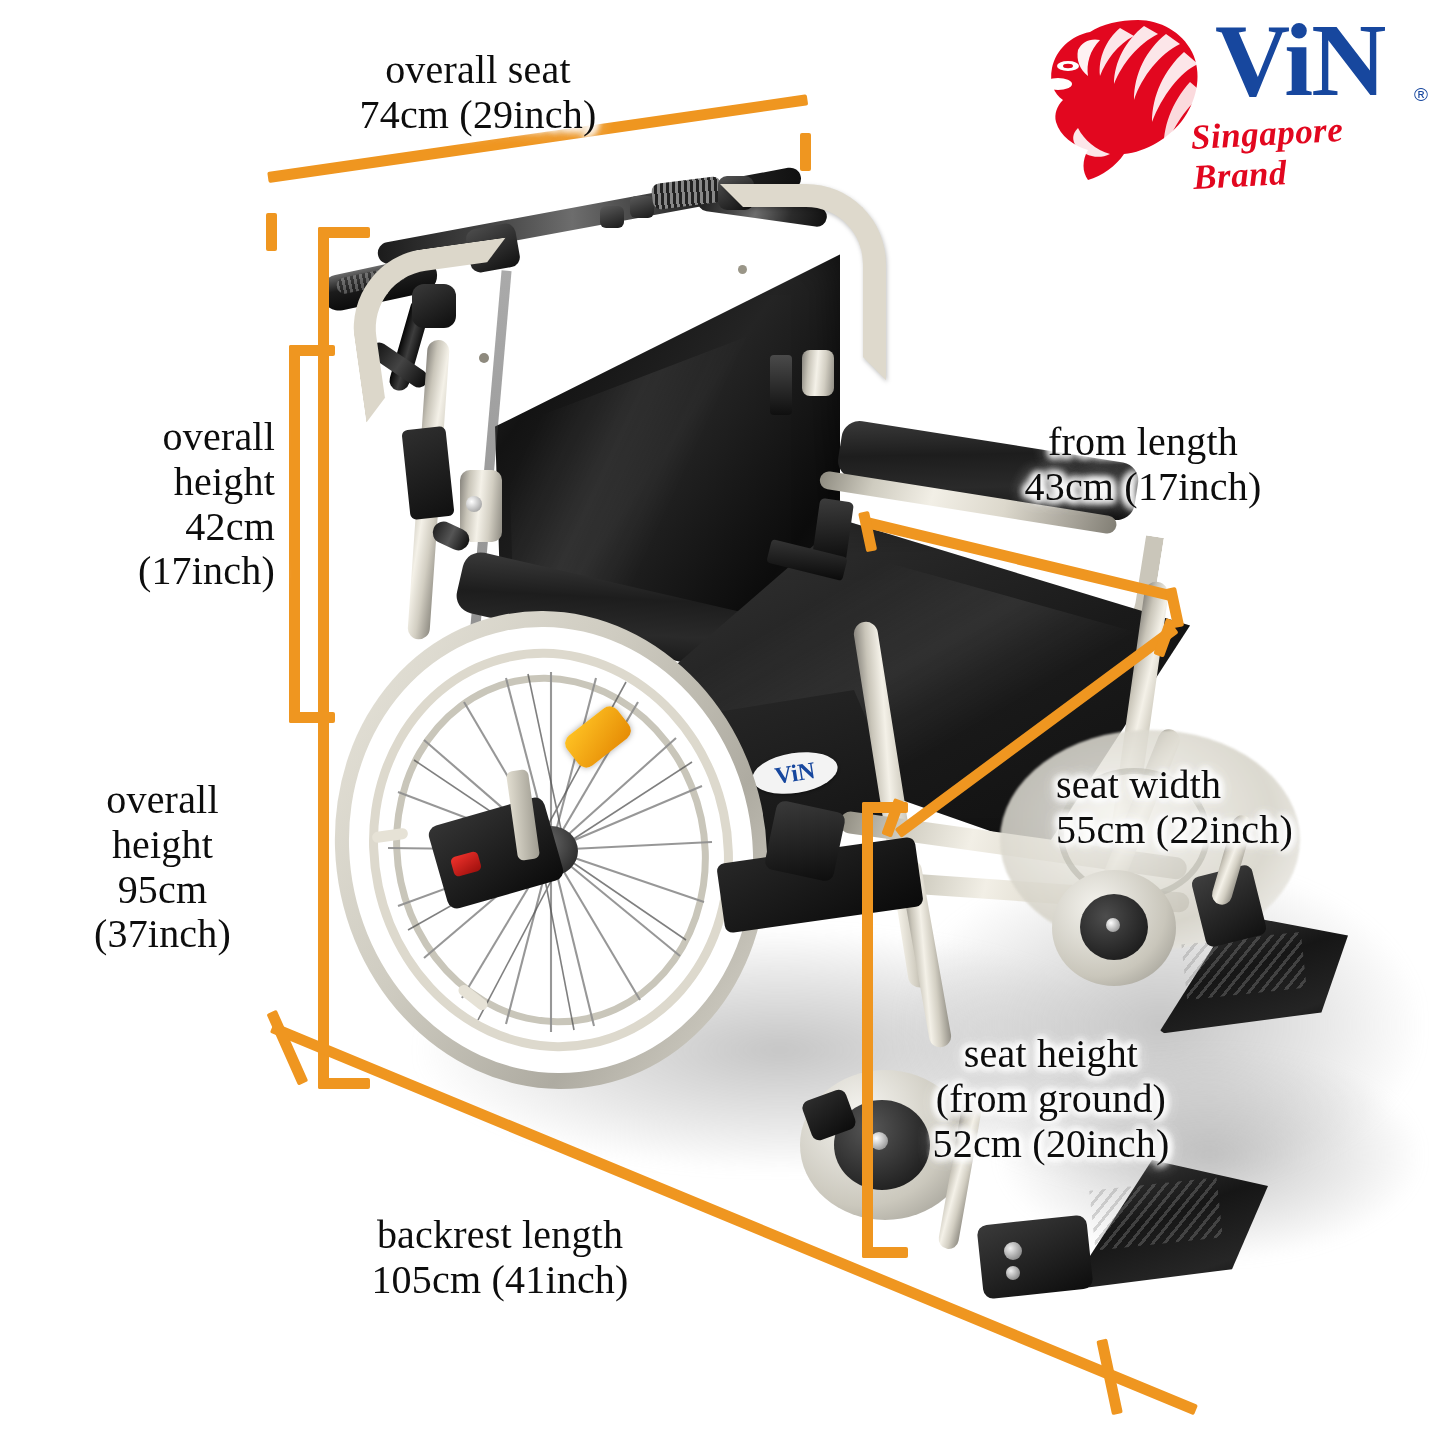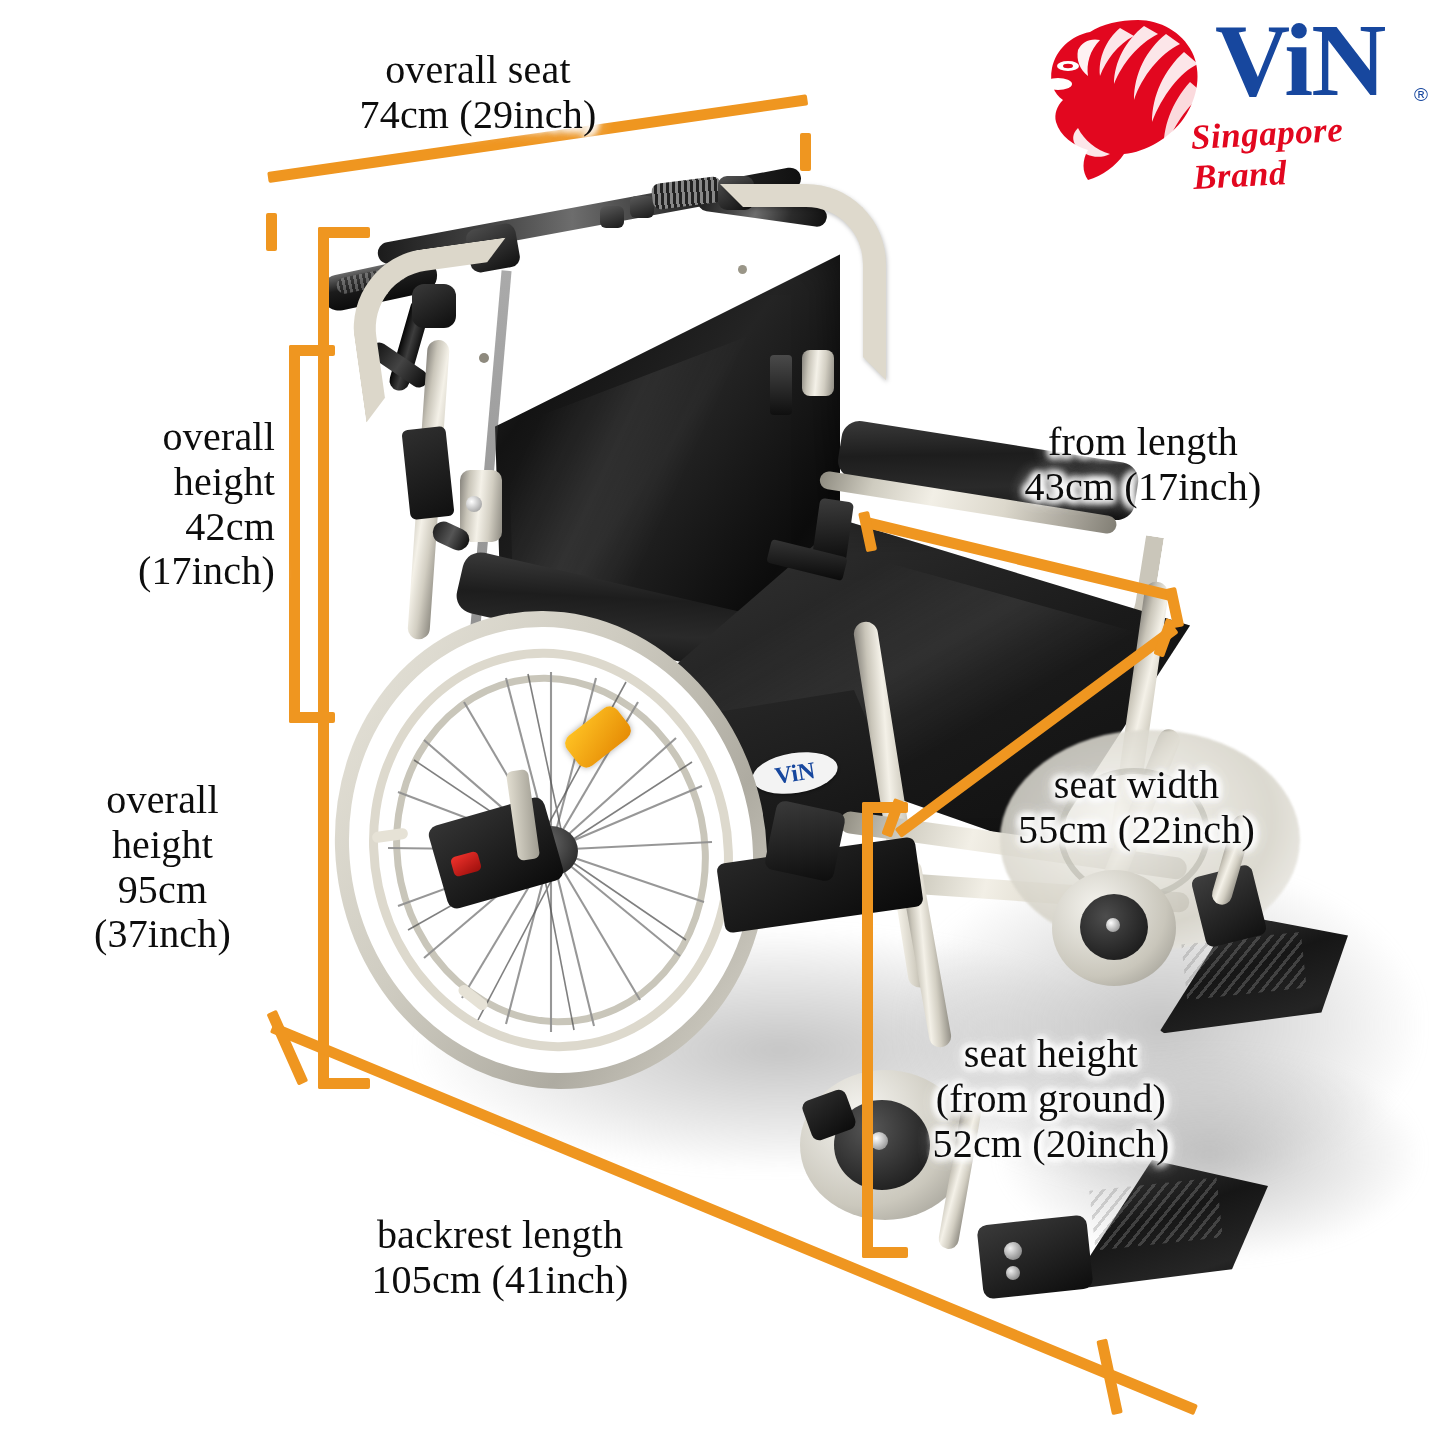--- a/index.html
+++ b/index.html
@@ -385,21 +385,21 @@
 (17inch)</div>
 
   <div class="label halo" style="left:30px;top:778px;width:265px;text-align:center;">overall
 height
 95cm
 (37inch)</div>
 
   <div class="label halo" style="left:963px;top:420px;width:360px;text-align:center;">from length
 43cm (17inch)</div>
 
-  <div class="label halo" style="left:964px;top:763px;width:345px;text-align:center;">seat width
+  <div class="label halo" style="left:1056px;top:763px;width:345px;">seat width
 55cm (22inch)</div>
 
   <div class="label halo" style="left:886px;top:1032px;width:330px;text-align:center;">seat height
 (from ground)
 52cm (20inch)</div>
 
   <div class="label halo" style="left:290px;top:1213px;width:420px;text-align:center;">backrest length
 105cm (41inch)</div>
 
 </div>

